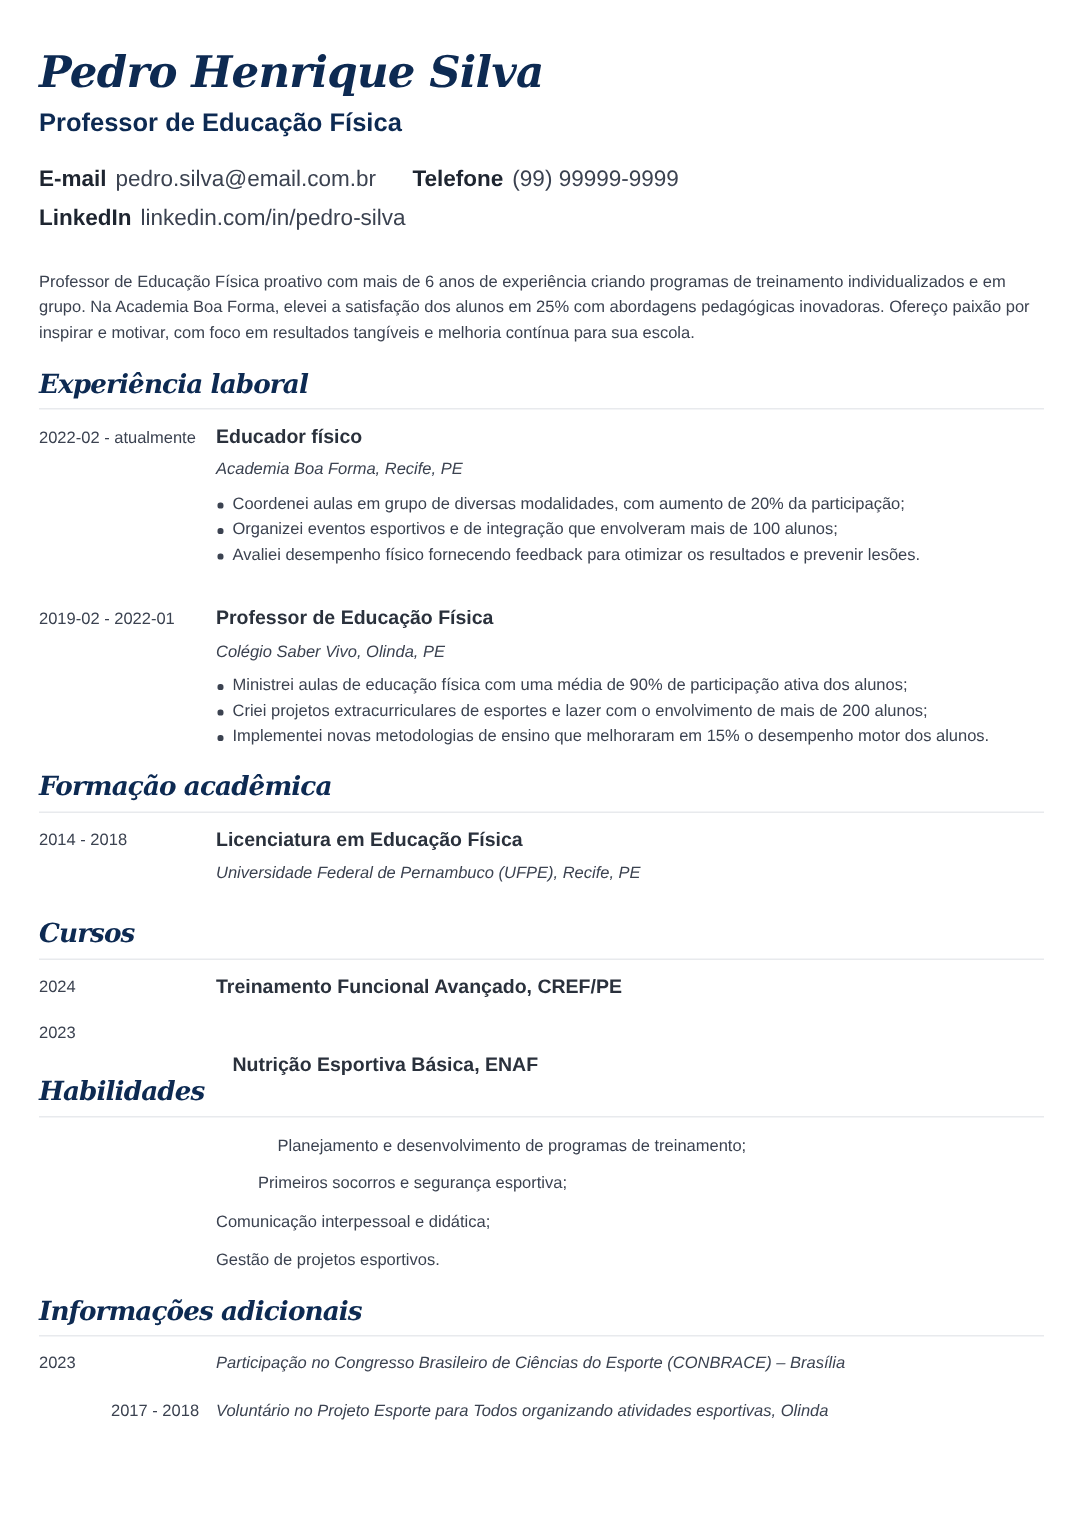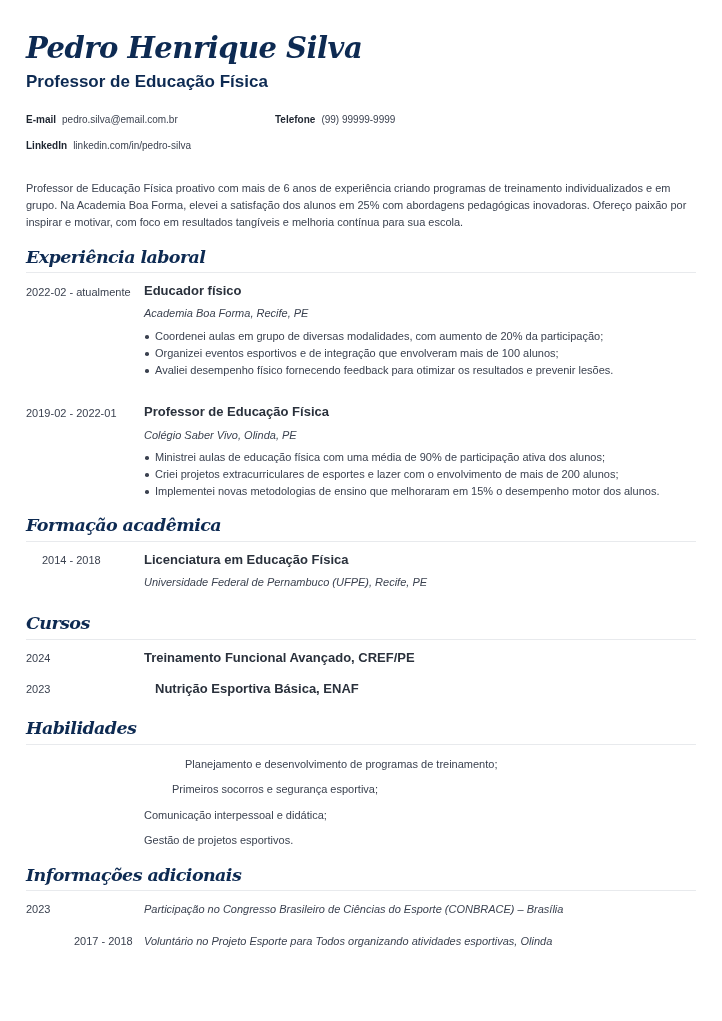--- a/index.html
+++ b/index.html
@@ -16,21 +16,21 @@
     font-family: "DejaVu Serif", serif;
     font-style: italic; font-weight: bold;
     font-size: 29px; color: #0d2a52; letter-spacing: -0.5px;
     line-height: 36px; white-space: nowrap;
   }
   .title {
     position: absolute; left: 0; top: 71px;
     font-size: 17px; font-weight: bold; color: #0d2a52;
     line-height: 22px; white-space: nowrap;
   }
-  .contact-row { position: absolute; left: 0; font-size: 10px; line-height: 14px; white-space: nowrap; }
+  .contact-row { position: absolute; left: 0; font-size: 15px; line-height: 14px; white-space: nowrap; }
   .contact-label { font-weight: bold; color: #1e2530; margin-right: 6px; }
   .contact-value { color: #3b4250; }
 
   .summary {
     position: absolute; left: 0; top: 180px; width: 668px;
     font-size: 11px; line-height: 17px; color: #3b4250;
   }
 
   .section-title {
     position: absolute; left: 0;
@@ -110,31 +110,31 @@
   <div class="entry-sub" style="top:428px;">Colégio Saber Vivo, Olinda, PE</div>
   <ul class="bullets" style="top:449px;">
     <li>Ministrei aulas de educação física com uma média de 90% de participação ativa dos alunos;</li>
     <li>Criei projetos extracurriculares de esportes e lazer com o envolvimento de mais de 200 alunos;</li>
     <li>Implementei novas metodologias de ensino que melhoraram em 15% o desempenho motor dos alunos.</li>
   </ul>
 
   <div class="section-title" style="top:513px;">Formação acadêmica</div>
   <div class="section-rule" style="top:541px;"></div>
 
-  <div class="date" style="top:553px;margin-left:16px;">2014  - 2018</div>
+  <div class="date" style="top:553px;">2014  - 2018</div>
   <div class="entry-title" style="top:552px;">Licenciatura em Educação Física</div>
   <div class="entry-sub" style="top:575px;">Universidade Federal de Pernambuco (UFPE), Recife, PE</div>
 
   <div class="section-title" style="top:611px;">Cursos</div>
   <div class="section-rule" style="top:639px;"></div>
 
   <div class="date" style="top:651px;">2024</div>
   <div class="entry-title" style="top:650px;">Treinamento Funcional Avançado, CREF/PE</div>
   <div class="date" style="top:682px;">2023</div>
-  <div class="entry-title" style="top:681px;padding-left:11px;">Nutrição Esportiva Básica, ENAF</div>
+  <div class="entry-title" style="top:702px;padding-left:11px;">Nutrição Esportiva Básica, ENAF</div>
 
   <div class="section-title" style="top:716px;">Habilidades</div>
   <div class="section-rule" style="top:744px;"></div>
 
   <div class="skill" style="top:757px;padding-left:41px;">Planejamento e desenvolvimento de programas de treinamento;</div>
   <div class="skill" style="top:782px;margin-left:28px;">Primeiros socorros e segurança esportiva;</div>
   <div class="skill" style="top:808px;">Comunicação interpessoal e didática;</div>
   <div class="skill" style="top:833px;">Gestão de projetos esportivos.</div>
 
   <div class="section-title" style="top:863px;">Informações adicionais</div>

